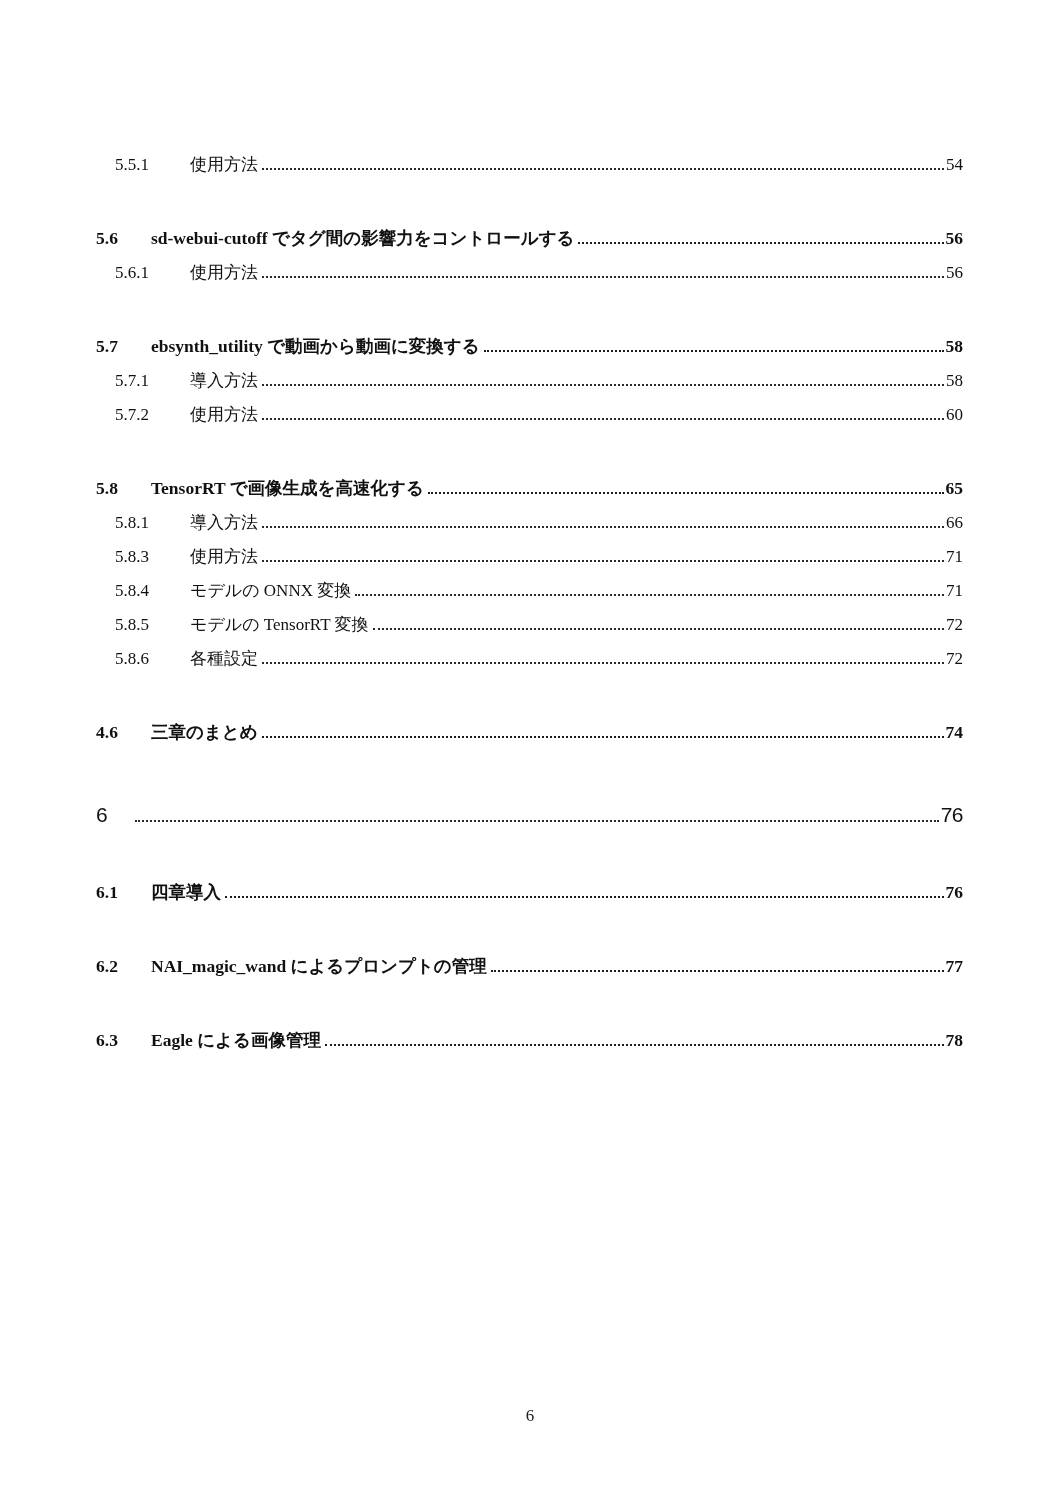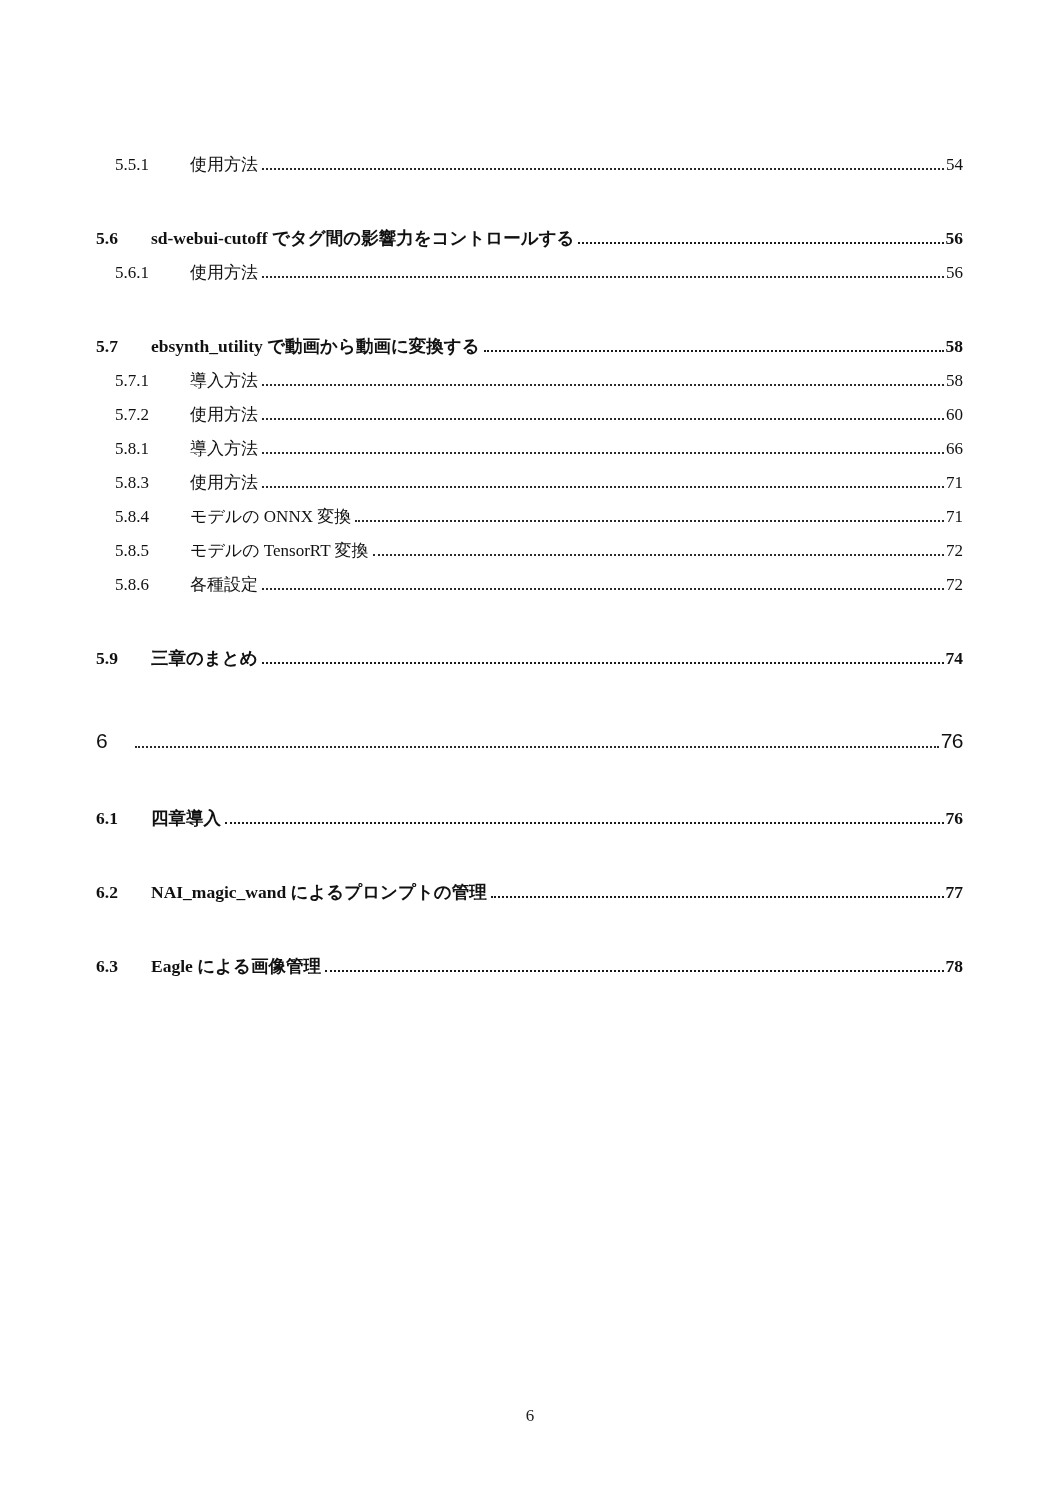--- a/index.html
+++ b/index.html
@@ -133,20 +133,26 @@
       <span class="toc-page">58</span>
     </div>
 
     <div class="toc-row level-3">
       <span class="toc-num">5.7.2</span>
       <span class="toc-title">使用方法</span>
       <span class="toc-leader"></span>
       <span class="toc-page">60</span>
     </div>
 
+    <div class="toc-row level-2">
+      <span class="toc-num">5.8</span>
+      <span class="toc-title">TensorRT で画像生成を高速化する</span>
+      <span class="toc-leader"></span>
+      <span class="toc-page">65</span>
+    </div>
 
     <div class="toc-row level-3">
       <span class="toc-num">5.8.1</span>
       <span class="toc-title">導入方法</span>
       <span class="toc-leader"></span>
       <span class="toc-page">66</span>
     </div>
 
 
     <div class="toc-row level-3">
@@ -172,21 +178,21 @@
 
     <div class="toc-row level-3">
       <span class="toc-num">5.8.6</span>
       <span class="toc-title">各種設定</span>
       <span class="toc-leader"></span>
       <span class="toc-page">72</span>
     </div>
 
 
     <div class="toc-row level-2">
-      <span class="toc-num">5.9</span>
+      <span class="toc-num">4.6</span>
       <span class="toc-title">三章のまとめ</span>
       <span class="toc-leader"></span>
       <span class="toc-page">74</span>
     </div>
 
     <div class="toc-row level-1">
       <span class="toc-num">6</span>
       <span class="toc-leader"></span>
       <span class="toc-page">76</span>
     </div>

